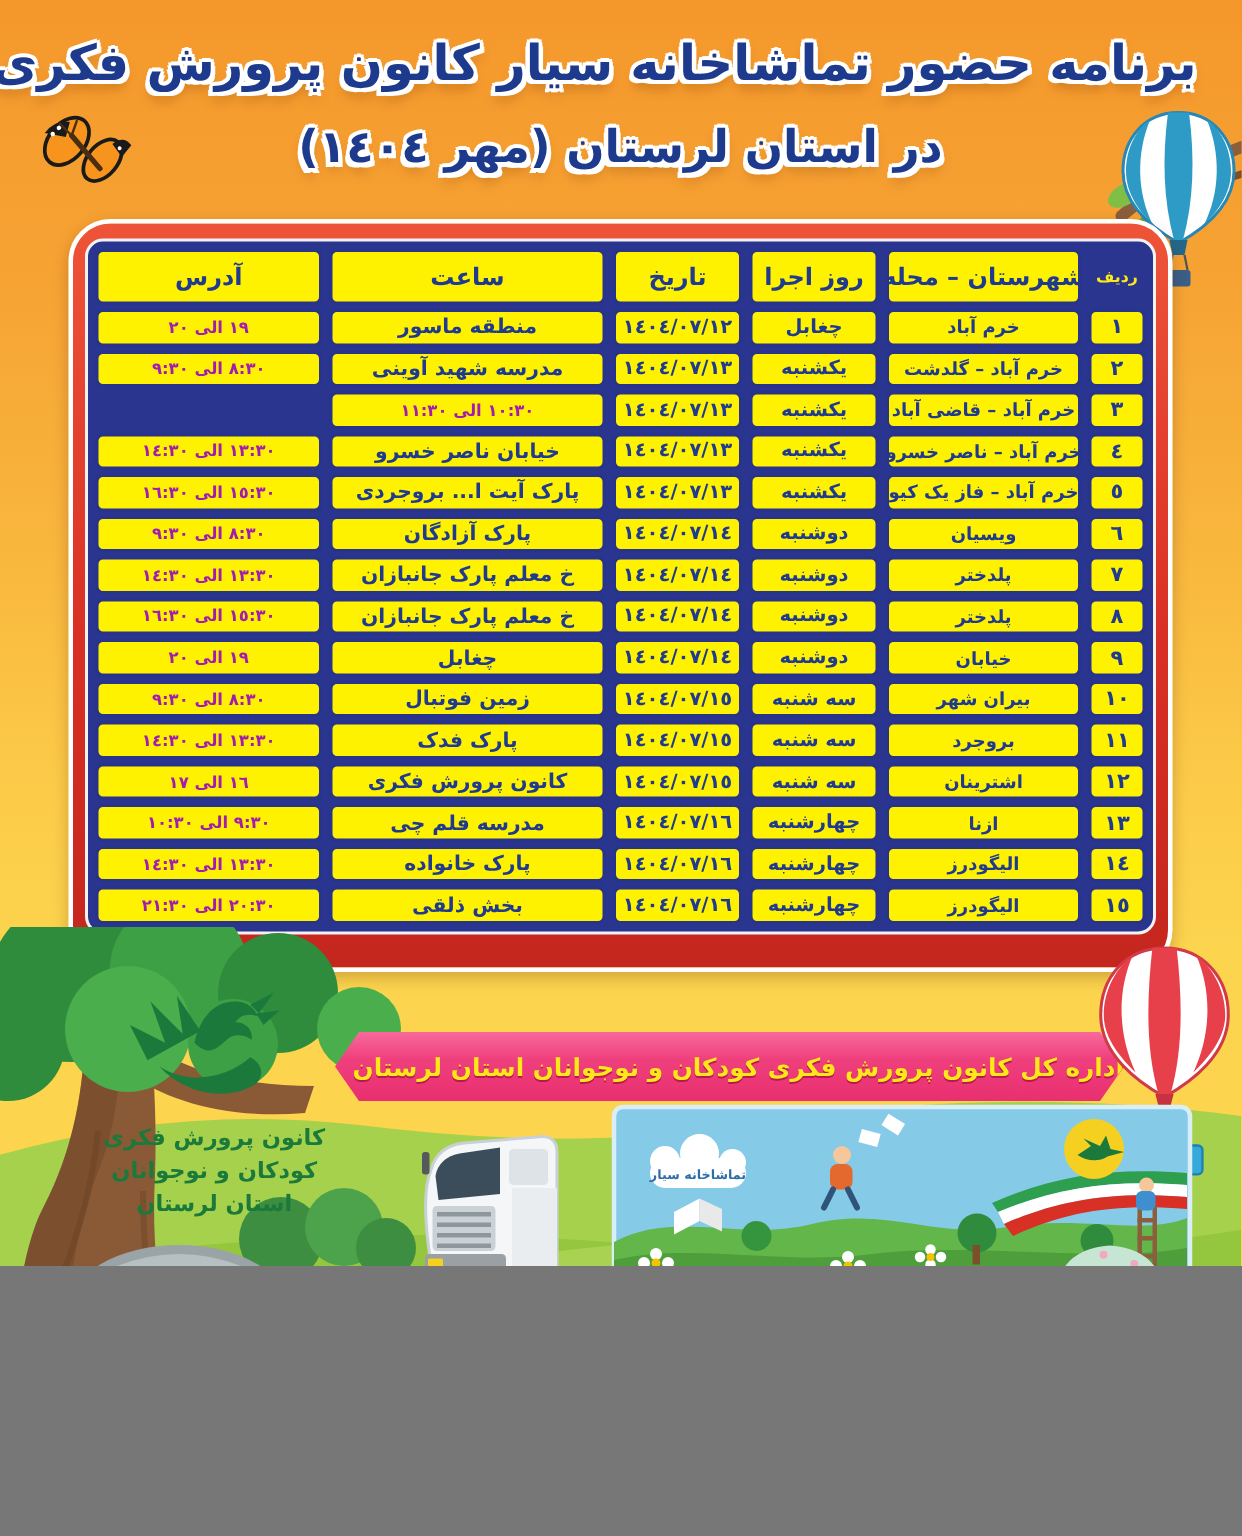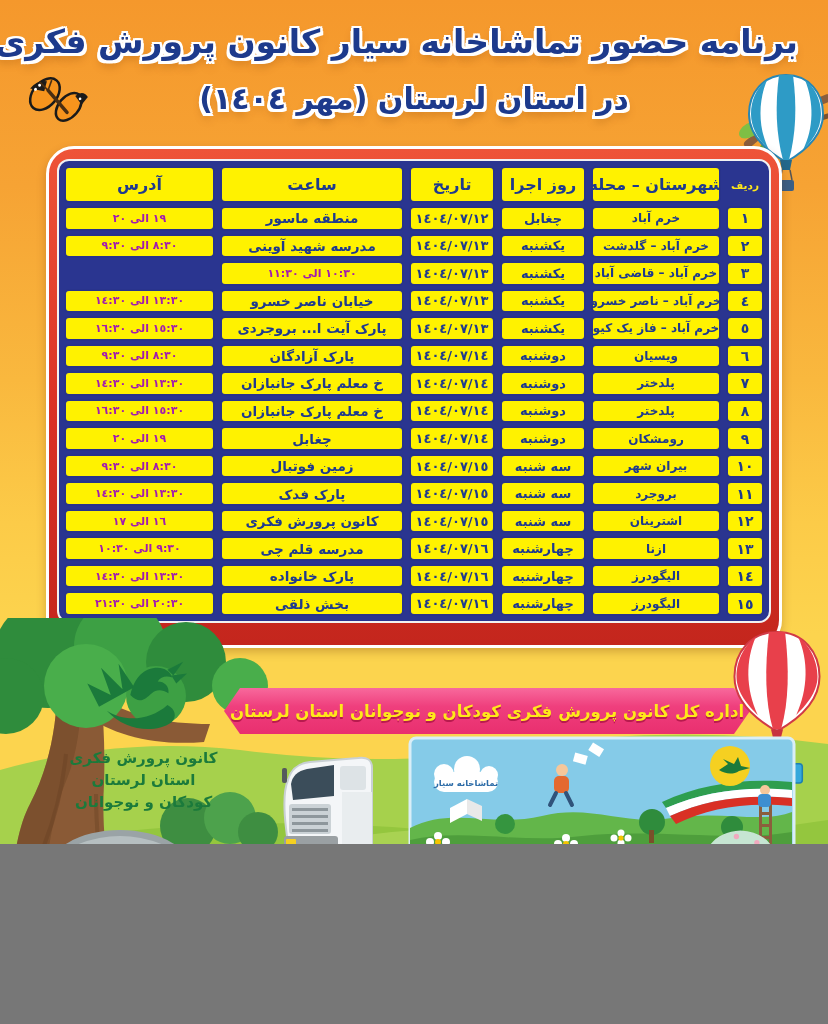--- a/index.html
+++ b/index.html
@@ -46,21 +46,21 @@
   .cell.date{font-size:13px;}
   .cell.address{font-size:13.5px;}
   .cell.time{font-size:11px; color:#a21caf;}
   
   .scene{position:absolute; left:0; top:618px; width:828px; height:406px; overflow:hidden;}
   .abs{position:absolute;}
   .banner{
     position:absolute; left:224px; top:70px; width:526px; height:46px;
     background:linear-gradient(180deg,#F8699C 0%,#EF3F7D 40%,#E92F6F 100%);
     clip-path:polygon(16px 0,calc(100% - 16px) 0,100% 50%,calc(100% - 16px) 100%,16px 100%,0 50%);
-    display:flex; align-items:center; justify-content:center;
+    display:flex; align-items:center; justify-content:flex-start;
     color:#FFE81A; font-size:16.5px; text-shadow:0 1.5px 0 #B81A4E; white-space:nowrap;
   }
   .logo-block{position:absolute; left:56px; top:38px; width:175px; text-align:center; color:#1B7A3B;}
   .logo-block .logo-line{font-size:15px; line-height:1.45; white-space:nowrap;}
   .watermark{position:absolute; left:738px; top:250px; width:64px; text-align:center; line-height:1;}
   .wm-top{display:block; color:#E02718; font-size:9px; text-align:center; padding-left:6px;}
   .wm-main{display:block; color:#FFFFFF; font-size:17px; text-shadow:0 1px 2px rgba(0,0,0,.4);}
   .wm-band{display:block; height:9px; margin-top:2px; border-radius:2px; background:
     repeating-linear-gradient(90deg,#FFD400 0 3px,#D92B1E 3px 8px);}
   .grass-dots{position:absolute; left:560px; top:300px; width:6px; height:4px; border-radius:2px; background:#fff;
@@ -188,21 +188,21 @@
       <div class="cell no">٨</div>
       <div class="cell city">پلدختر</div>
       <div class="cell day">دوشنبه</div>
       <div class="cell date">١٤٠٤/٠٧/١٤</div>
       <div class="cell address">خ معلم پارک جانبازان</div>
       <div class="cell time">١٥:٣٠ الی ١٦:٣٠</div>
     </div>
 
     <div class="trow">
       <div class="cell no">٩</div>
-      <div class="cell city">رومشکان</div>
+      <div class="cell city">خیابان</div>
       <div class="cell day">دوشنبه</div>
       <div class="cell date">١٤٠٤/٠٧/١٤</div>
       <div class="cell address">چغابل</div>
       <div class="cell time">١٩ الی ٢٠</div>
     </div>
 
     <div class="trow">
       <div class="cell no">١٠</div>
       <div class="cell city">بیران شهر</div>
       <div class="cell day">سه شنبه</div>
@@ -303,22 +303,22 @@
 
     <div class="logo-block">
       <svg width="118" height="88" viewBox="0 0 120 90">
         <path d="M14,52 L2,28 L26,40 L16,12 L38,34 L34,8 L50,32 Z" fill="#1B7A3B"></path>
         <path d="M46,40 C50,22 60,12 74,12 C81,12 87,16 89,22 C83,20 77,21 74,26 C81,26 86,31 85,38 C79,34 72,34 68,38 C61,44 56,50 46,40 Z" fill="#1B7A3B"></path>
         <path d="M84,14 L100,6 L90,20 Z" fill="#1B7A3B"></path>
         <path d="M88,20 L104,18 L93,28 Z" fill="#1B7A3B"></path>
         <path d="M22,56 C40,68 66,66 84,50 C92,54 94,62 88,68 C70,80 40,76 22,56 Z" fill="#1B7A3B"></path>
       </svg>
       <div class="logo-line">کانون پرورش فکری</div>
+      <div class="logo-line">کودکان و نوجوانان</div>
       <div class="logo-line">استان لرستان</div>
-      <div class="logo-line">کودکان و نوجوانان</div>
     </div>
 
     <div class="banner">
       <span>اداره کل کانون پرورش فکری کودکان و نوجوانان استان لرستان</span>
     </div>
 
     <svg class="abs" style="left:726px;top:10px" width="102" height="162" viewBox="0 0 100 160">
       <path d="M50,4 C76,4 92,24 92,48 C92,74 68,92 50,102 C32,92 8,74 8,48 C8,24 24,4 50,4 Z" fill="#FFFFFF" stroke="#D13A46" stroke-width="2"></path>
       <path d="M42,4 C38,40 38,72 46,100 L54,100 C62,72 62,40 58,4 Z" fill="#E8404B"></path>
       <path d="M29,9 C19,32 19,60 31,86 C22,77 10,64 10,48 C10,31 19,16 29,9 Z" fill="#E8404B"></path>

